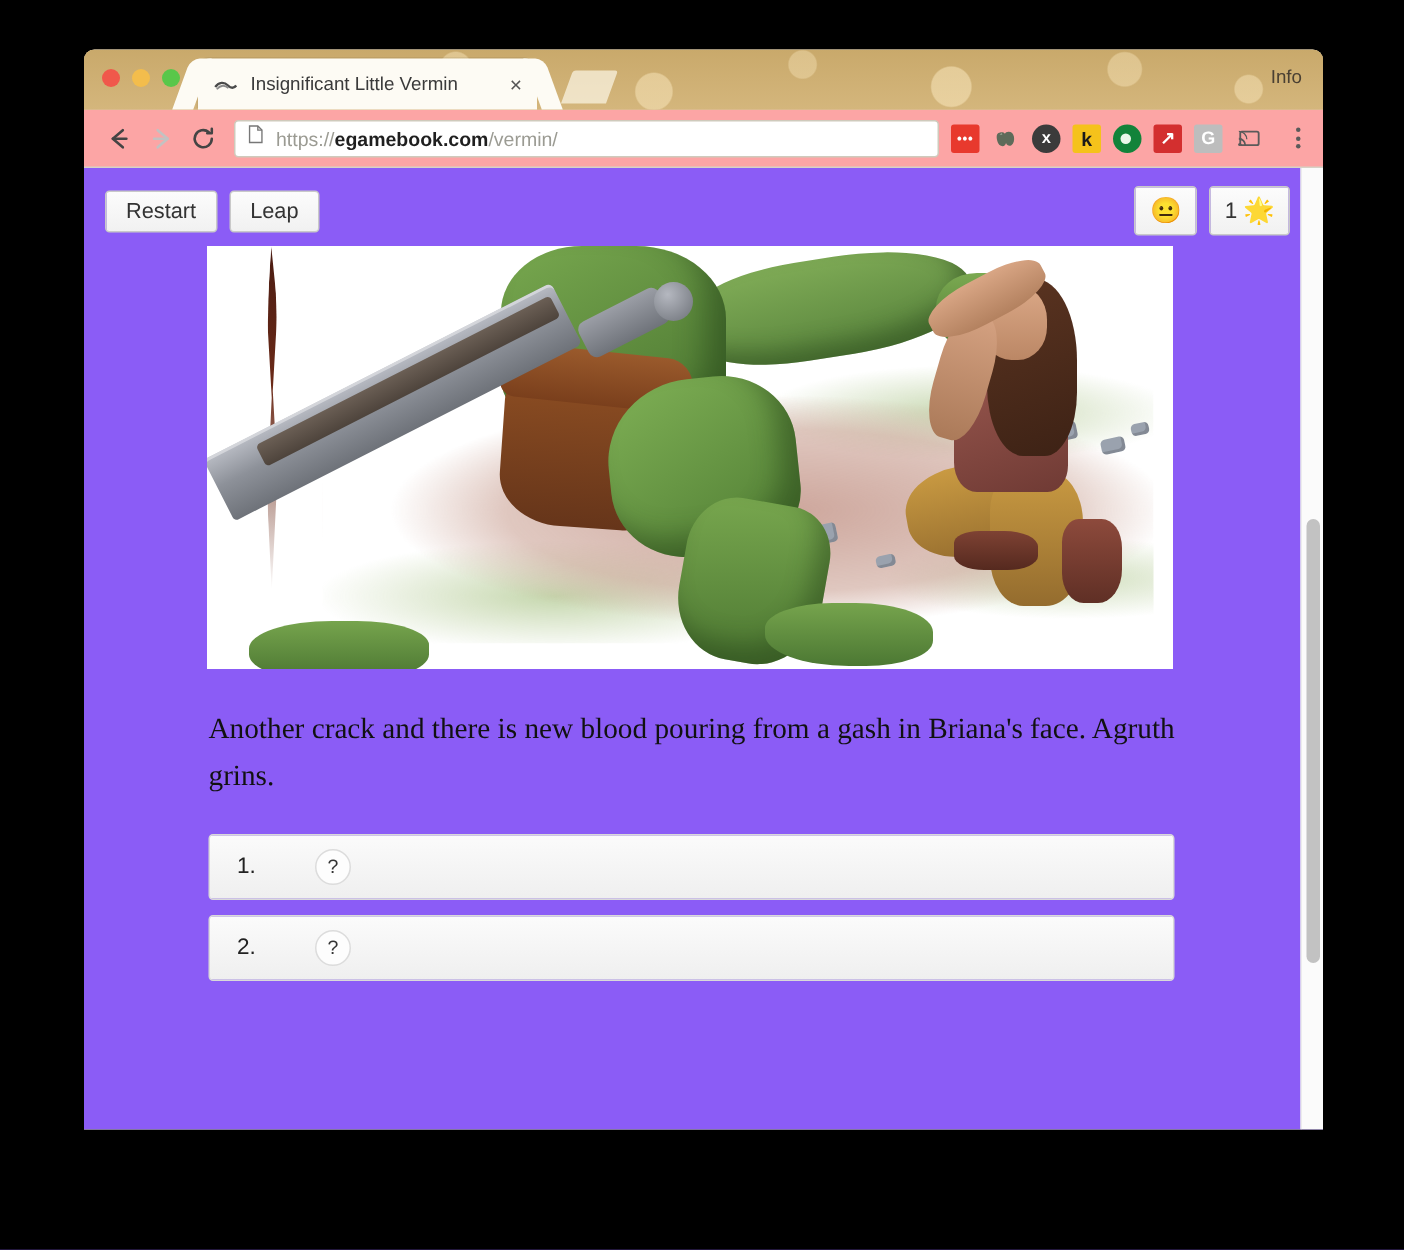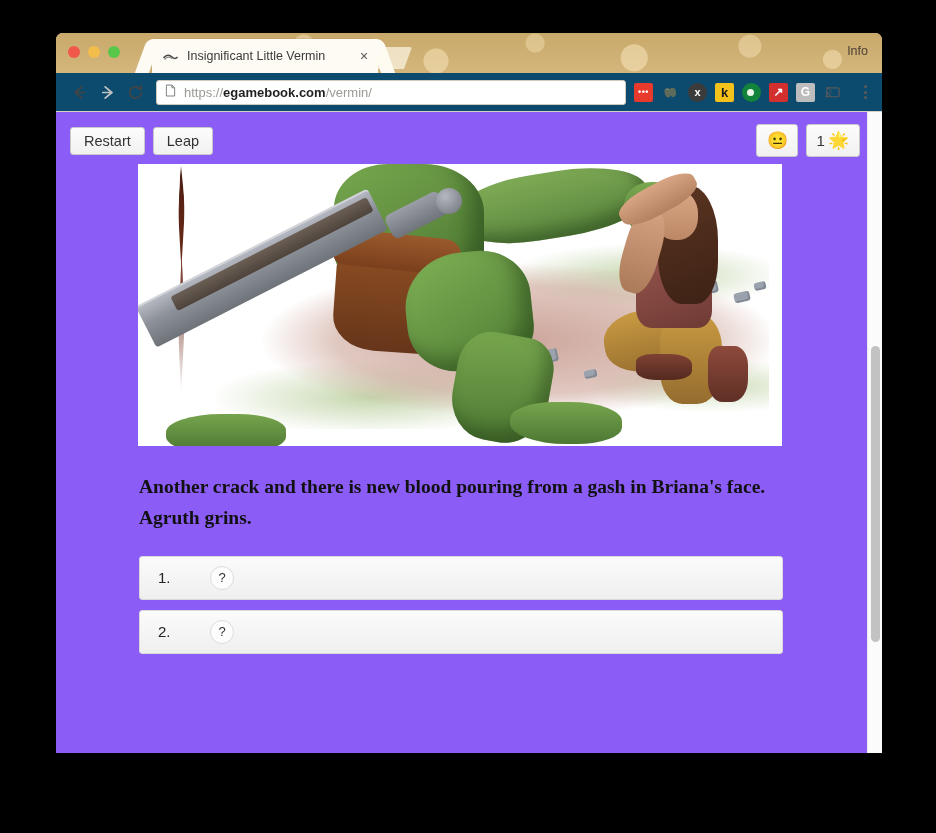--- a/index.html
+++ b/index.html
@@ -39,21 +39,21 @@
   .traffic-lights {
     position: absolute; left: 12px; top: 13px;
     display: flex; gap: 8px; z-index: 5;
   }
   .tl { width: 12px; height: 12px; border-radius: 50%; }
   .tl.red    { background: #f0584b; }
   .tl.yellow { background: #f3bd4c; }
   .tl.green  { background: #59c74a; }
 
   #tab-active {
-    position: absolute; left: 96px; top: 6px;
+    position: absolute; left: 76px; top: 6px;
     width: 226px; height: 34px;
     background: #fdfbf4;
     border-radius: 8px 8px 0 0;
     transform: skewX(0deg);
     display: flex; align-items: center;
     padding: 0 6px 0 10px;
     box-shadow: -1px -1px 0 rgba(0,0,0,.06);
   }
   #tab-active::before, #tab-active::after {
     content: ""; position: absolute; bottom: 0;
@@ -85,21 +85,21 @@
   }
   #profile-name {
     position: absolute; right: 14px; top: 11px;
     font-size: 12.5px; color: #4a4033;
     z-index: 4;
   }
 
   
   #toolbar {
     height: 39px;
-    background: #0c4a6e;
+    background: #fca5a5;
     border-bottom: 1px solid #d6d2c6;
     display: flex; align-items: center;
     padding: 0 8px 0 10px;
   }
   .nav-btn {
     width: 26px; height: 26px; flex: 0 0 26px;
     display: flex; align-items: center; justify-content: center;
     margin-right: 2px;
   }
   #url-bar {
@@ -260,21 +260,20 @@
       background: linear-gradient(#7e4233,#55291f); border-radius:30% 40% 36% 36%; }
 
   
   .para {
     font-family: "Liberation Serif", serif;
     font-size: 19.5px;
     line-height: 1.58;
     color: #111;
     margin: 0 0 22px 0;
     max-width: 645px;
-    font-weight: bold;
   }
   #para-1 { margin-top: 26px; }
 
   
   #choices { margin-top: 8px; }
   .choice {
     display: flex; align-items: center;
     background: linear-gradient(#fbfbfb,#efefef);
     border: 1px solid #d9d9d9;
     border-radius: 3px;

